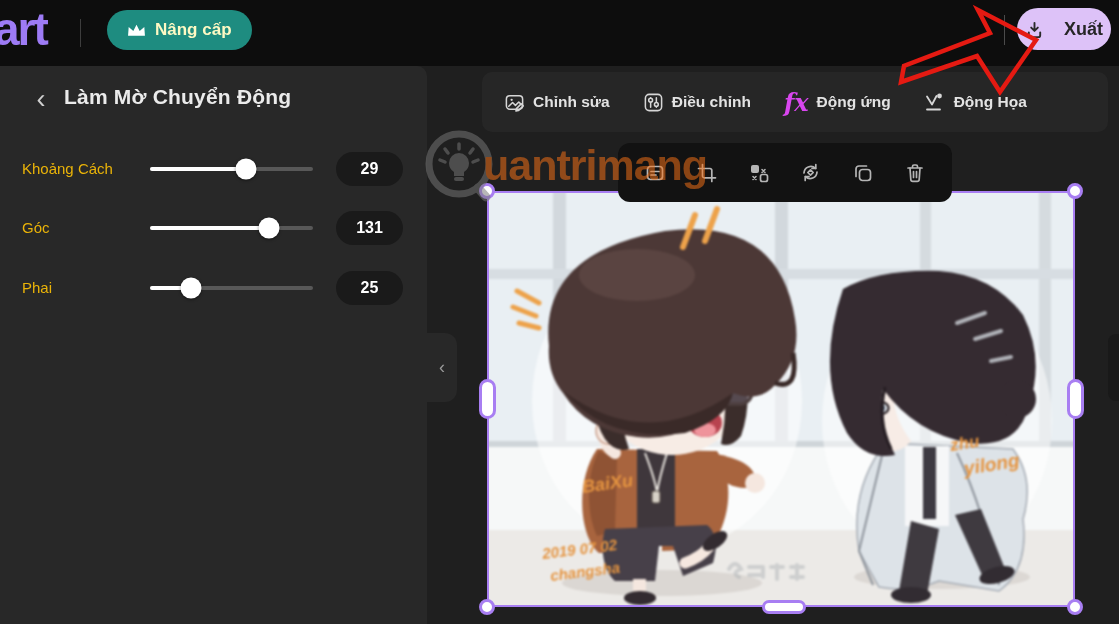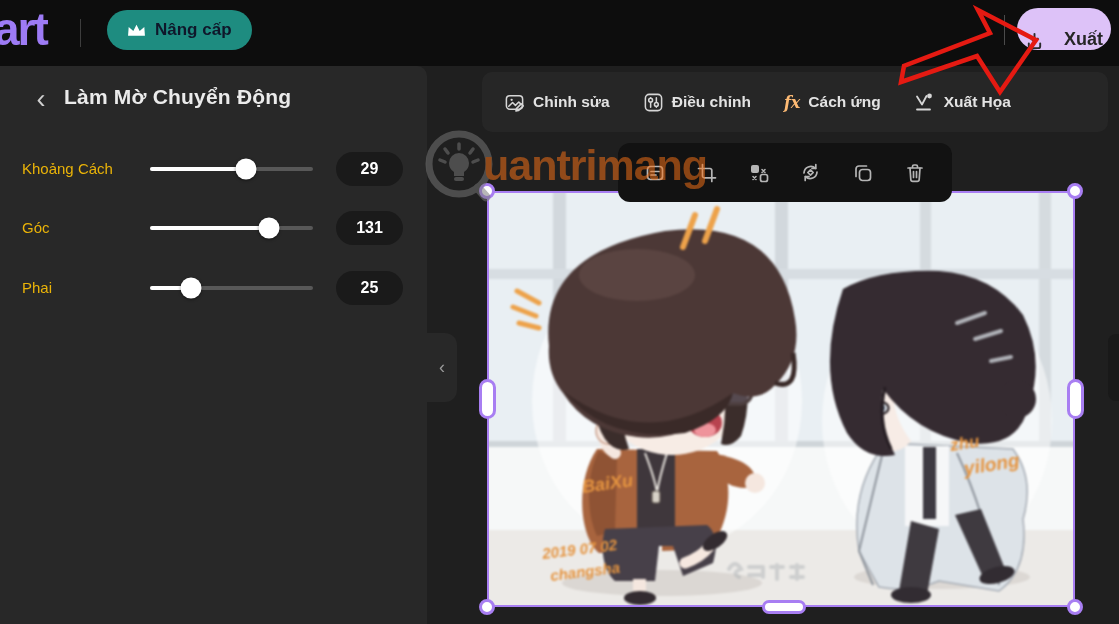--- a/index.html
+++ b/index.html
@@ -7,25 +7,25 @@
   #app {
     position:relative; width:1119px; height:624px; overflow:hidden;
     background:#1f1f1f; font-family:"Liberation Sans", sans-serif;
   }
   
   .topbar { position:absolute; left:0; top:0; width:1119px; height:66px; background:#0d0d0d; }
   .logo { position:absolute; left:-6px; top:2px; font-size:46px; font-weight:bold;
           color:#9d7bf5; letter-spacing:-2px; }
   .tb-divider { position:absolute; width:1px; background:#3d3d3d; }
   .upgrade-btn { position:absolute; left:107px; top:10px; height:40px; padding:0 20px;
-    border-radius:20px; background:#1e8c80; color:#0f172a; font-weight:bold; font-size:17px;
+    border-radius:20px; background:#1e8c80; color:#fef9c3; font-weight:bold; font-size:17px;
     display:flex; align-items:center; gap:9px; border:none; cursor:pointer; }
   .export-btn { position:absolute; left:1017px; top:8px; height:42px; width:94px;
     border-radius:21px; background:#ddc2f8; color:#262626; font-weight:bold; font-size:18px;
-    display:flex; align-items:flex-end; justify-content:center; gap:20px; border:none; cursor:pointer; }
+    display:flex; align-items:center; justify-content:center; gap:20px; border:none; cursor:pointer; }
   
   .left-panel { position:absolute; left:0; top:66px; width:427px; height:558px;
     background:#282828; border-top-right-radius:10px; }
   .panel-back { position:absolute; left:28px; top:18px; width:26px; height:30px;
     color:#cfcfcf; font-size:27px; line-height:28px; background:none; border:none; cursor:pointer; }
   .panel-title { position:absolute; left:64px; top:19px; font-size:21px; font-weight:bold;
     color:#ebebeb; letter-spacing:.2px; }
   .slider-row { position:absolute; left:0; width:427px; height:34px; }
   .slider-row .s-label { position:absolute; left:22px; top:8px; font-size:15px; color:#eab308; }
   .s-track { position:absolute; left:150px; top:15px; width:163px; height:4px;
@@ -42,21 +42,21 @@
   .right-tab { position:absolute; left:1108px; top:334px; width:11px; height:67px;
     background:#191919; border-radius:8px 0 0 8px; cursor:pointer; border:none; }
   
   .edit-toolbar { position:absolute; left:482px; top:72px; width:626px; height:60px;
     background:#262626; border-radius:10px; display:flex; align-items:center;
     padding-left:22px; gap:33px; }
   .et-item { position:relative; display:flex; align-items:center; gap:8px; color:#e3e3e3;
     font-size:15.5px; font-weight:600; background:none; border:none; cursor:pointer;
     font-family:"Liberation Sans", sans-serif; }
   .et-item svg { stroke:#d6d6d6; }
-  .fx-glyph { font-style:italic; font-family:"DejaVu Serif", serif; font-size:16px; color:#fdba74; }
+  .fx-glyph { font-style:italic; font-family:"DejaVu Serif", serif; font-size:24px; color:#d946ef; }
   .crown-badge { position:absolute; top:-15px; right:-16px; width:19px; height:19px;
     border-radius:50%; background:#17b3a4; display:flex; align-items:center; justify-content:center; }
   
   .object-toolbar { position:absolute; left:618px; top:143px; width:334px; height:59px;
     background:#121212; border-radius:12px; display:flex; align-items:center;
     justify-content:space-between; padding:0 26px; z-index:30; }
   .ot-btn { background:none; border:none; cursor:pointer; display:flex; align-items:center; }
   .ot-btn svg { stroke:#b5b5b5; }
   
   .artboard { position:absolute; left:487px; top:191px; width:588px; height:416px;
@@ -157,31 +157,31 @@
           <rect x="2.5" y="2.5" width="17" height="17" rx="4"></rect>
           <path d="M8,6 v10 M14,6 v10"></path>
           <circle cx="8" cy="8.6" r="2" fill="#262626"></circle>
           <circle cx="14" cy="13" r="2" fill="#262626"></circle>
         </svg>
       </span>
       <span>Điều chỉnh</span>
     </button>
     <button class="et-item">
       <span class="fx-glyph">fx</span>
-      <span>Cách ứng</span>
+      <span>Động ứng</span>
     </button>
     <button class="et-item">
       <span style="display:flex;">
         <svg width="22" height="19" viewBox="0 0 22 19" fill="none" stroke-width="1.8" stroke-linecap="round" stroke-linejoin="round">
           <path d="M3,3.5 l5,8 4.5,-8.5"></path>
           <circle cx="15.5" cy="3" r="2.4" fill="#d6d6d6" stroke="none"></circle>
           <path d="M3,16.5 h13"></path>
         </svg>
       </span>
-      <span>Xuất Họa</span>
+      <span>Động Họa</span>
     </button>
   </div>
 
   <div class="artboard">
     <svg width="588" height="416" viewBox="0 0 588 416">
 
       <rect x="0" y="0" width="588" height="416" fill="#ffffff"></rect>
       <rect x="0" y="0" width="588" height="254" fill="#e9eff3"></rect>
       <rect x="66" y="0" width="13" height="254" fill="#d2d8dd"></rect>
       <rect x="288" y="0" width="13" height="254" fill="#d2d8dd"></rect>

